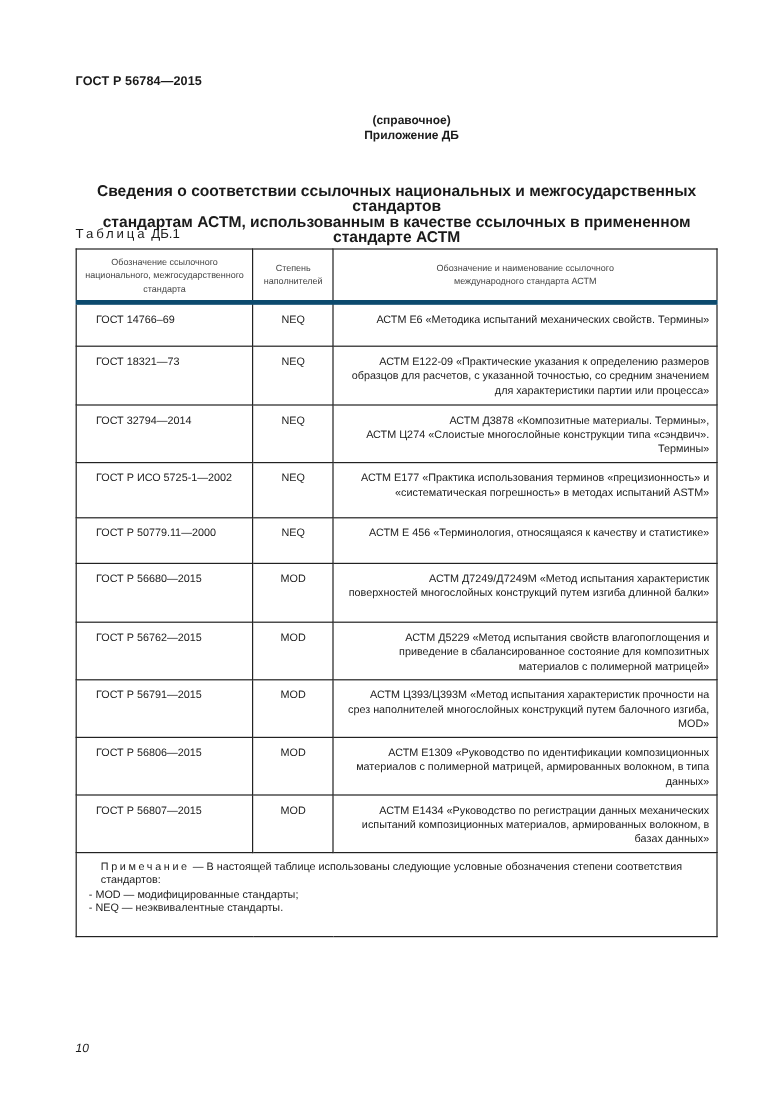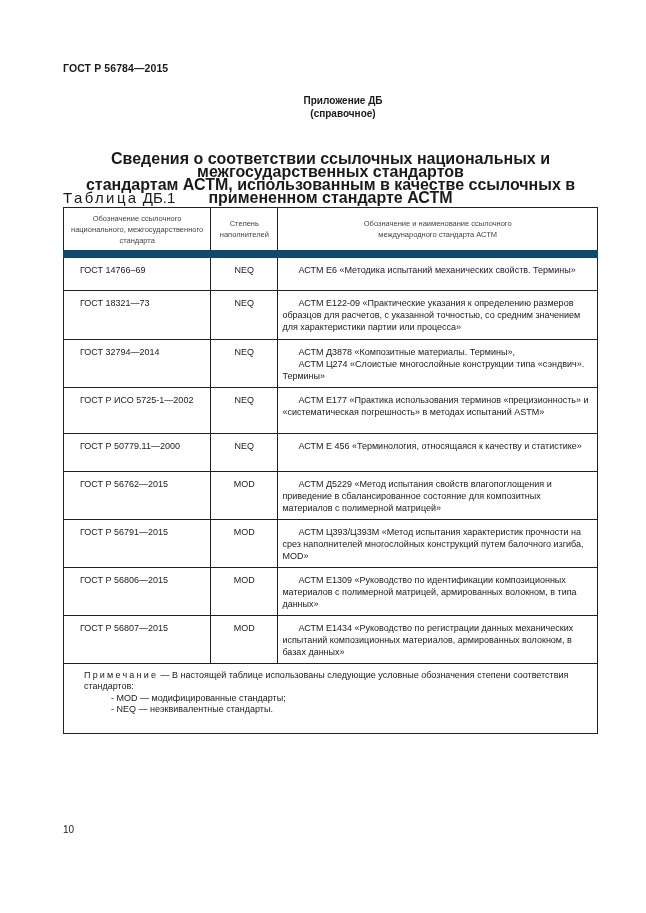--- a/index.html
+++ b/index.html
@@ -12,61 +12,61 @@
       font-size: 10.5px; font-weight: bold; letter-spacing: 0.1px;
     }
     .appendix {
       position: absolute; left: 0; width: 646px; top: 94px;
       text-align: center; font-size: 10px; font-weight: bold; line-height: 13px;
       padding-left: 40px; box-sizing: border-box;
     }
     .appendix div { margin-left: 0; }
     .heading {
       position: absolute; left: 63px; width: 535px; top: 152px;
-      text-align: center; font-size: 16px; font-weight: bold; line-height: 13px;
+      text-align: center; font-size: 13px; font-weight: bold; line-height: 13px;
     }
     .table-caption {
-      position: absolute; left: 63px; top: 189px; font-size: 15px;
+      position: absolute; left: 63px; top: 189px; font-size: 11px;
     }
     .table-caption .spaced { letter-spacing: 2.4px; }
     .tbl {
       position: absolute; left: 63px; top: 207px; width: 535px;
       border-collapse: collapse; font-size: 9px; line-height: 12px;
     }
     .tbl td, .tbl th {
       border: 1px solid #222; vertical-align: top; padding: 0;
     }
     .tbl th {
       font-weight: normal; font-size: 7.5px; color: #444; text-align: center;
       vertical-align: middle; line-height: 11px; height: 42px;
     }
-    .tbl thead tr { border-bottom: 8px solid #0c4a6e; }
+    .tbl thead tr { border-bottom: 4px solid #0c4a6e; }
     .tbl thead th { border-bottom: 2px solid #111; }
     .c1 { width: 147px; }
     .c2 { width: 67px; }
     .c3 { width: 319px; }
     .cell-std { padding: 6px 0 0 16px !important; }
     .cell-deg { text-align: center; padding-top: 6px !important; margin-top: 33px; }
-    .cell-desc { padding: 6px 6px 4px 4px !important; text-indent: 16px; }
+    .cell-desc { padding: 6px 6px 4px 4px !important; text-indent: 16px; text-align: right; }
     .note-cell { padding: 6px 6px 6px 4px !important; font-size: 9px; line-height: 11.5px; }
     .note-cell .spaced { letter-spacing: 2.2px; }
     .note-cell .indent { padding-left: 16px; }
-    .note-cell .item { padding-left: 6px; margin-left: 37px; }
+    .note-cell .item { padding-left: 6px; }
     .page-num {
-      position: absolute; left: 63px; top: 824px; font-size: 10px;
+      position: absolute; left: 63px; top: 869px; font-size: 10px; font-style: italic;
     }
   </style>
 </head>
 <body>
 
 <div class="doc-code">ГОСТ  Р 56784—2015</div>
 
 <div class="appendix">
+  <div>(справочное)</div>
   <div>Приложение ДБ</div>
-  <div>(справочное)</div>
 </div>
 
 <div class="heading">
   <div>Сведения о соответствии ссылочных национальных и межгосударственных стандартов</div>
   <div>стандартам АСТМ, использованным в качестве ссылочных в примененном стандарте АСТМ</div>
 </div>
 
 <div class="table-caption">
   <span class="spaced">Таблица</span>
   <span>ДБ.1</span>
@@ -113,20 +113,25 @@
     <tr style="height:46px">
       <td class="cell-std">ГОСТ Р ИСО 5725-1—2002</td>
       <td class="cell-deg">NEQ</td>
       <td class="cell-desc">АСТМ Е177 «Практика использования терминов «прецизионность» и «систематическая погрешность» в методах испытаний ASTM»</td>
     </tr>
     <tr style="height:38px">
       <td class="cell-std">ГОСТ Р 50779.11—2000</td>
       <td class="cell-deg">NEQ</td>
       <td class="cell-desc">АСТМ Е 456 «Терминология, относящаяся к качеству и статистике»</td>
     </tr>
+    <tr style="height:49px">
+      <td class="cell-std">ГОСТ Р 56680—2015</td>
+      <td class="cell-deg">MOD</td>
+      <td class="cell-desc">АСТМ Д7249/Д7249М «Метод испытания характеристик поверхностей многослойных конструкций путем изгиба длинной балки»</td>
+    </tr>
     <tr style="height:48px">
       <td class="cell-std">ГОСТ Р 56762—2015</td>
       <td class="cell-deg">MOD</td>
       <td class="cell-desc">АСТМ Д5229 «Метод испытания свойств влагопоглощения и приведение в сбалансированное состояние для композитных материалов с полимерной матрицей»</td>
     </tr>
     <tr style="height:48px">
       <td class="cell-std">ГОСТ Р 56791—2015</td>
       <td class="cell-deg">MOD</td>
       <td class="cell-desc">АСТМ Ц393/Ц393М «Метод испытания характеристик прочности на срез наполнителей многослойных конструкций путем балочного изгиба, MOD»</td>
     </tr>

